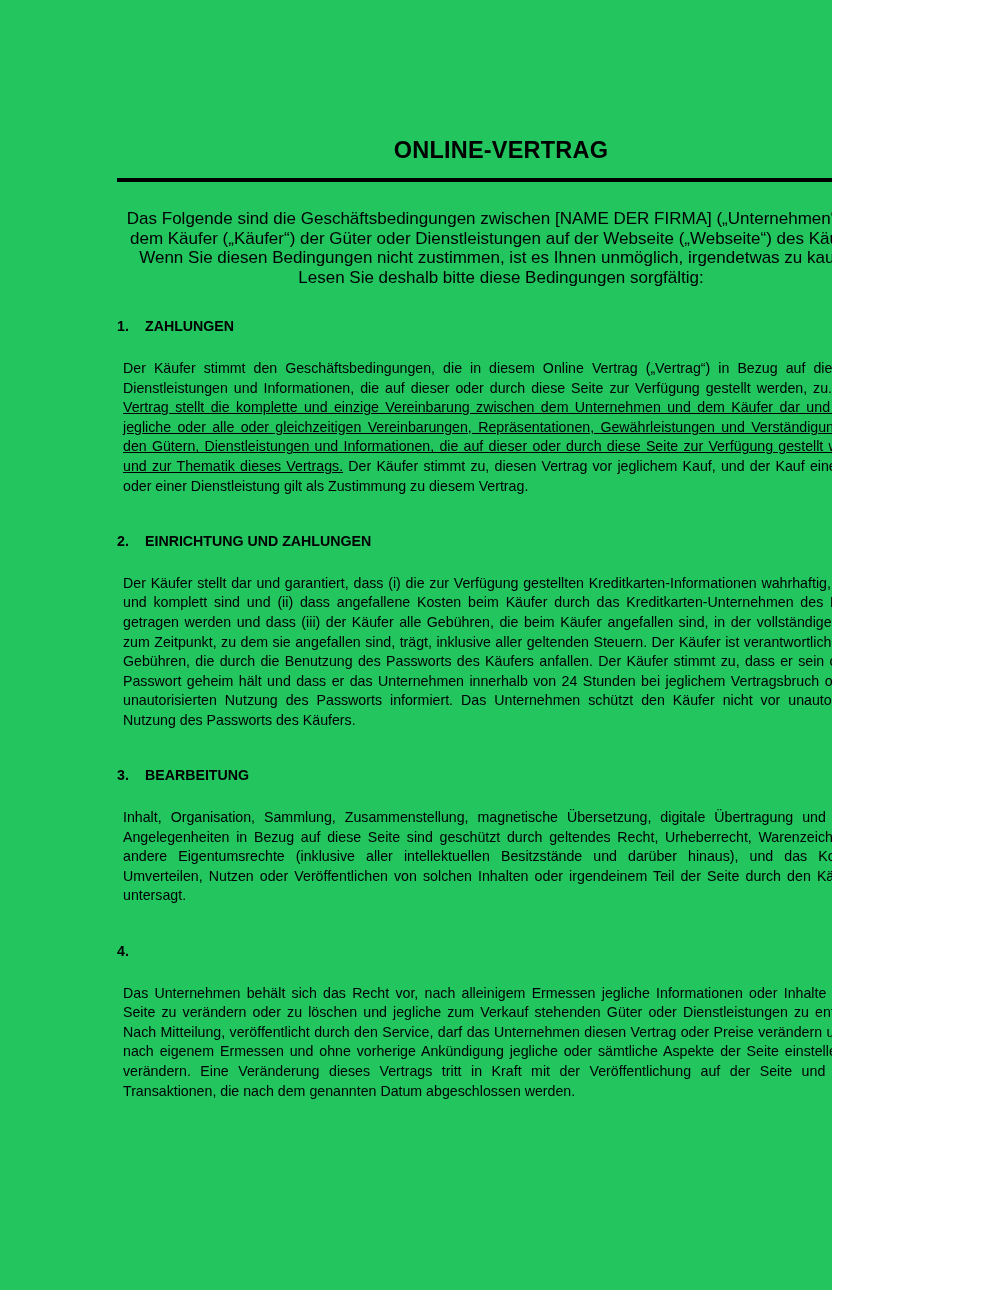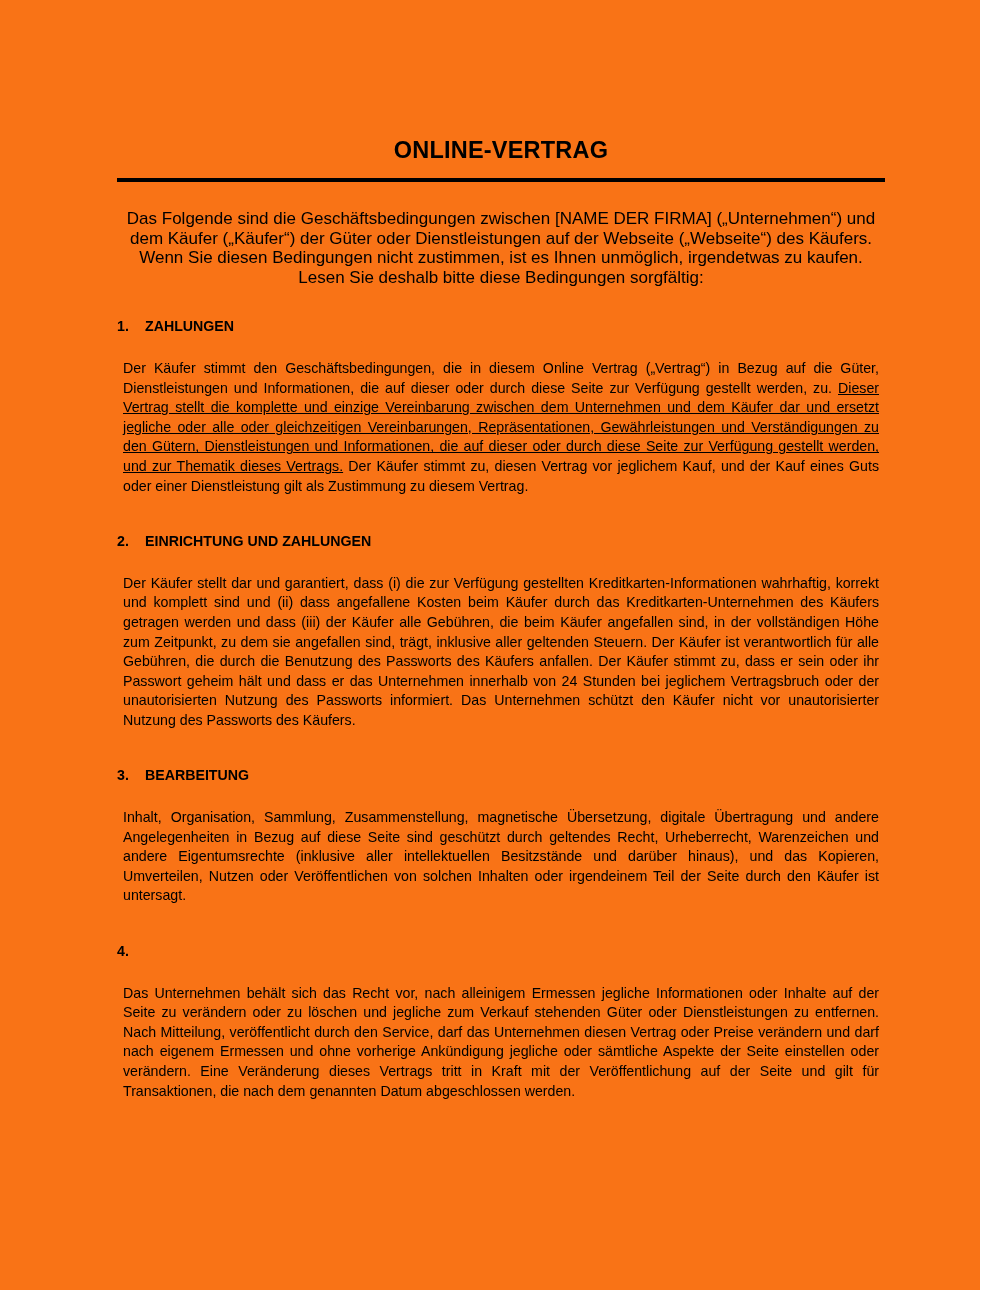--- a/index.html
+++ b/index.html
@@ -13,23 +13,23 @@
     height: 1290px;
     position: relative;
     font-family: "Liberation Sans", sans-serif;
     color: #000000;
     -webkit-font-smoothing: antialiased;
   }
   .page {
     position: absolute;
     left: 0;
     top: 0;
-    width: 980px;
+    width: 832px;
     height: 1290px;
-    background: #f97316;
+    background: #22c55e;
     overflow: hidden;
   }
   .content {
     position: absolute;
     left: 117px;
     top: 0;
     width: 768px;
   }
   .doc-title {
     margin: 0;

